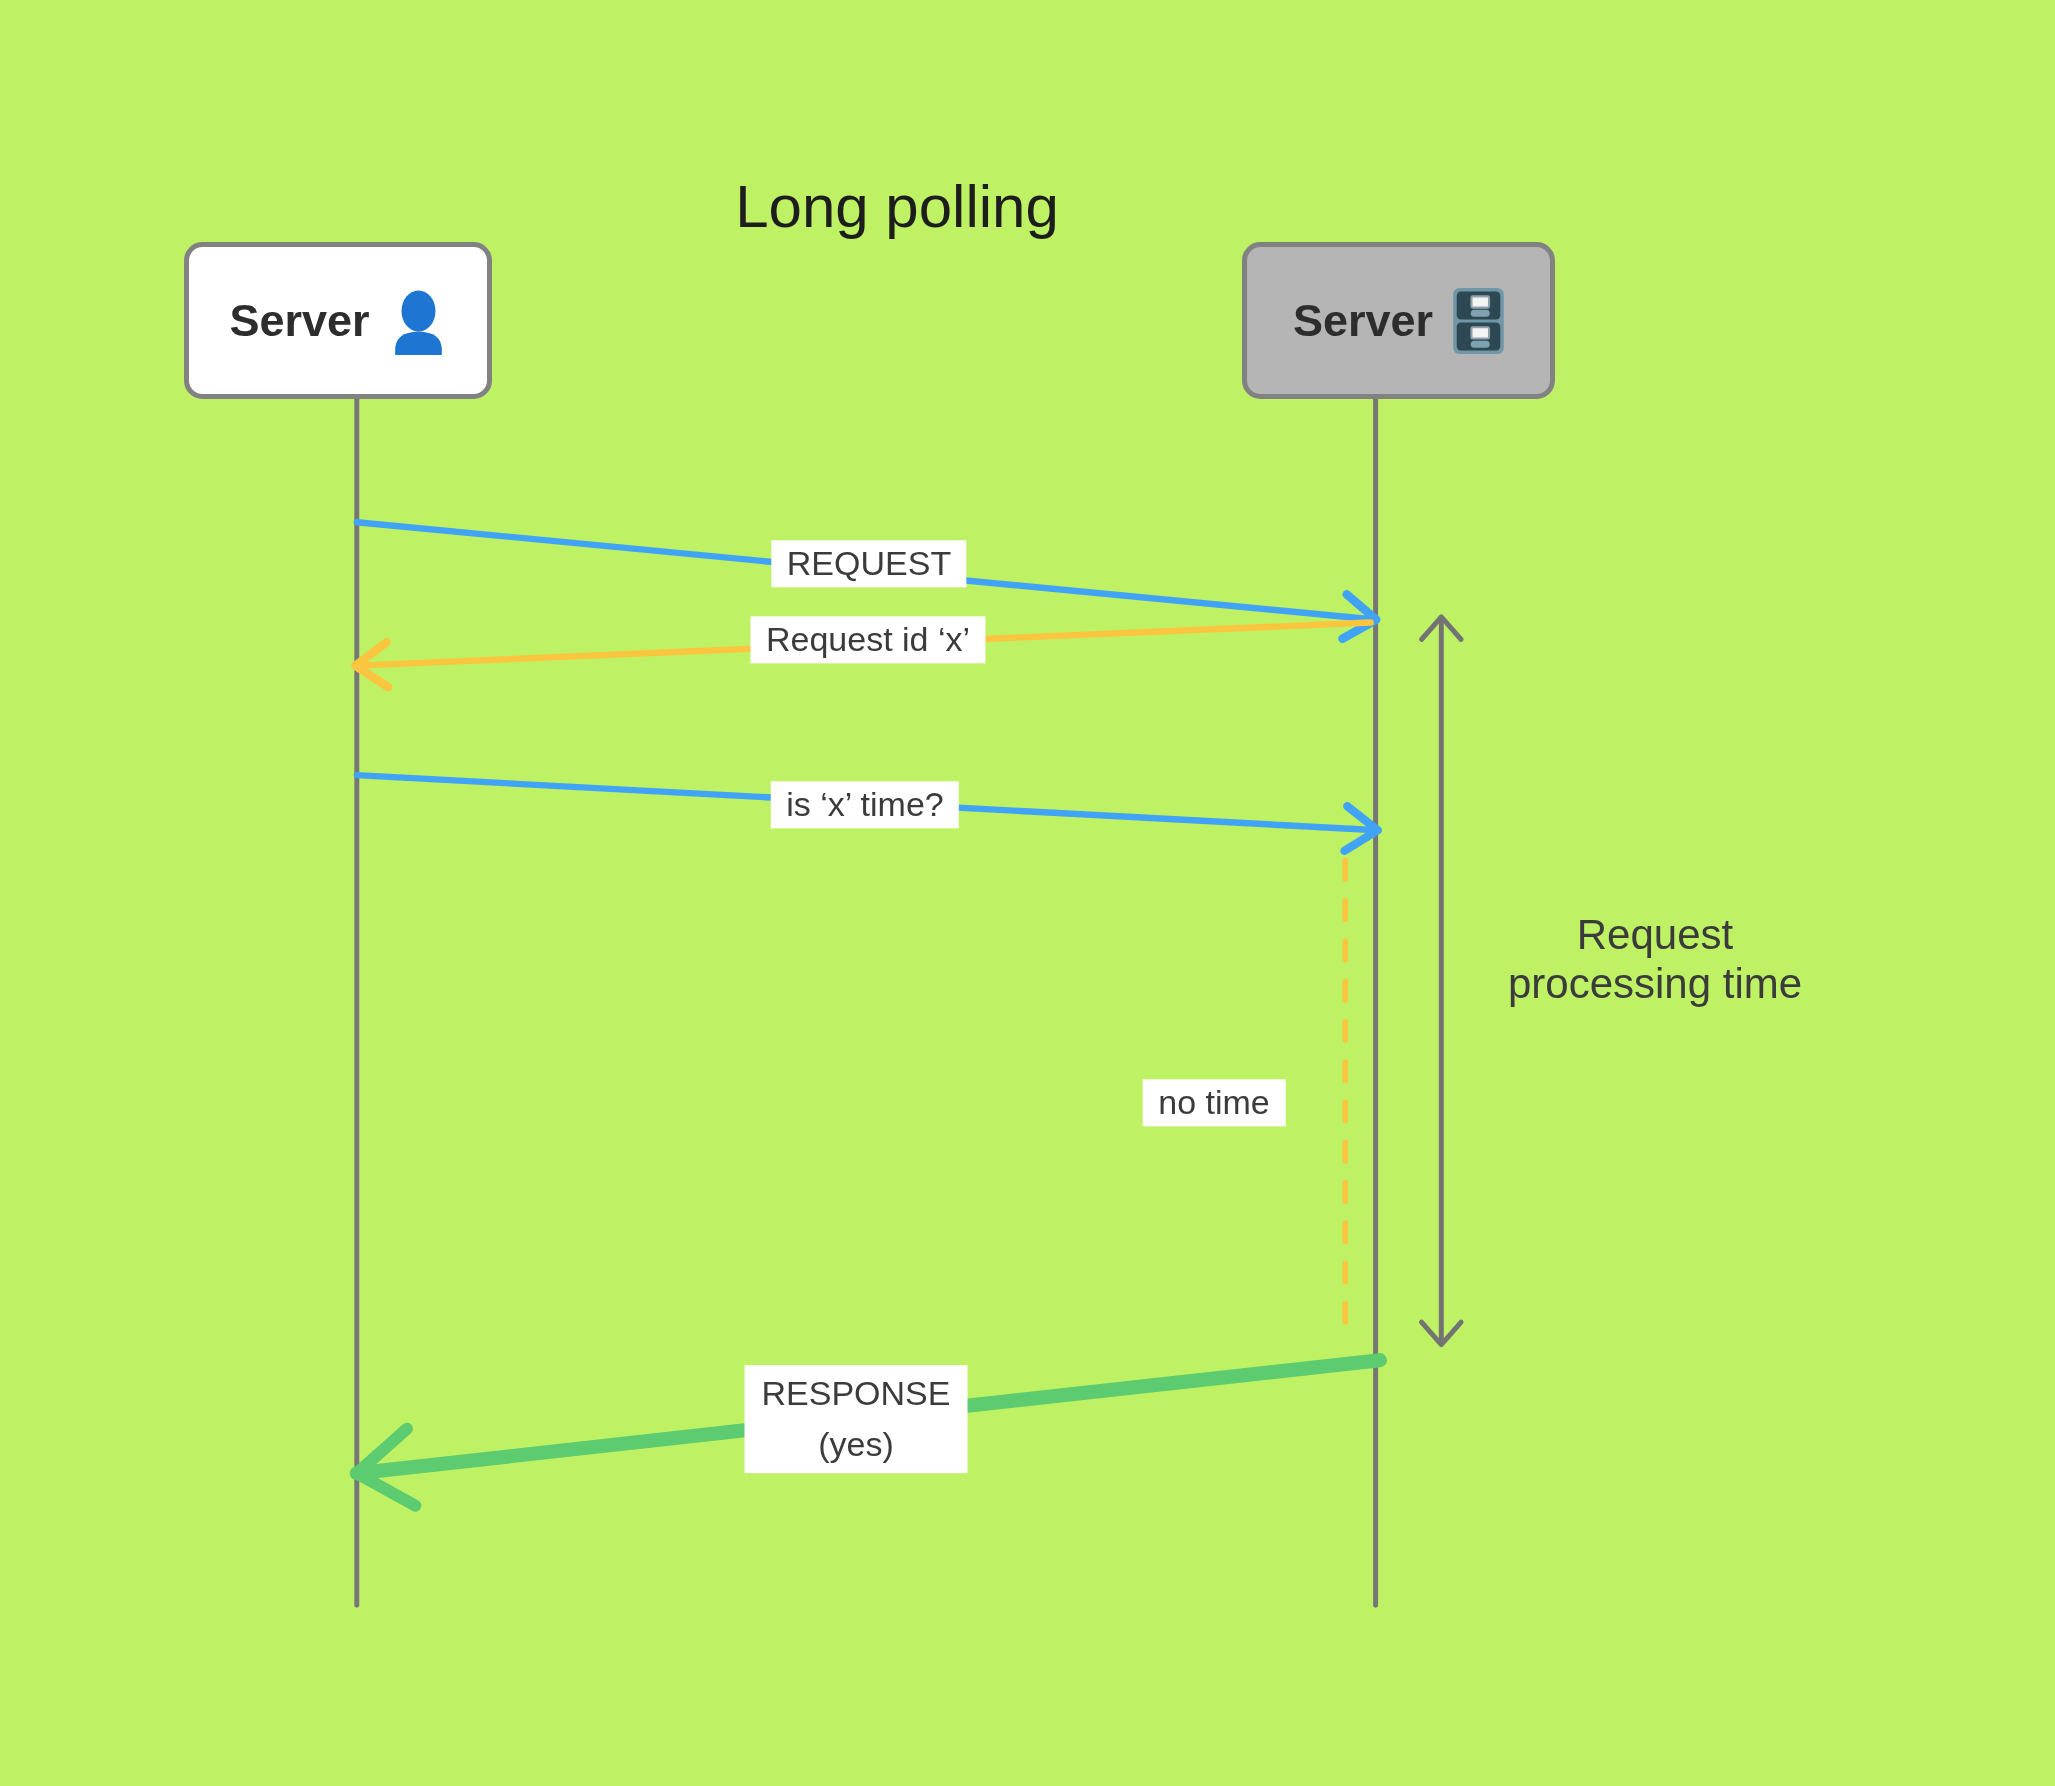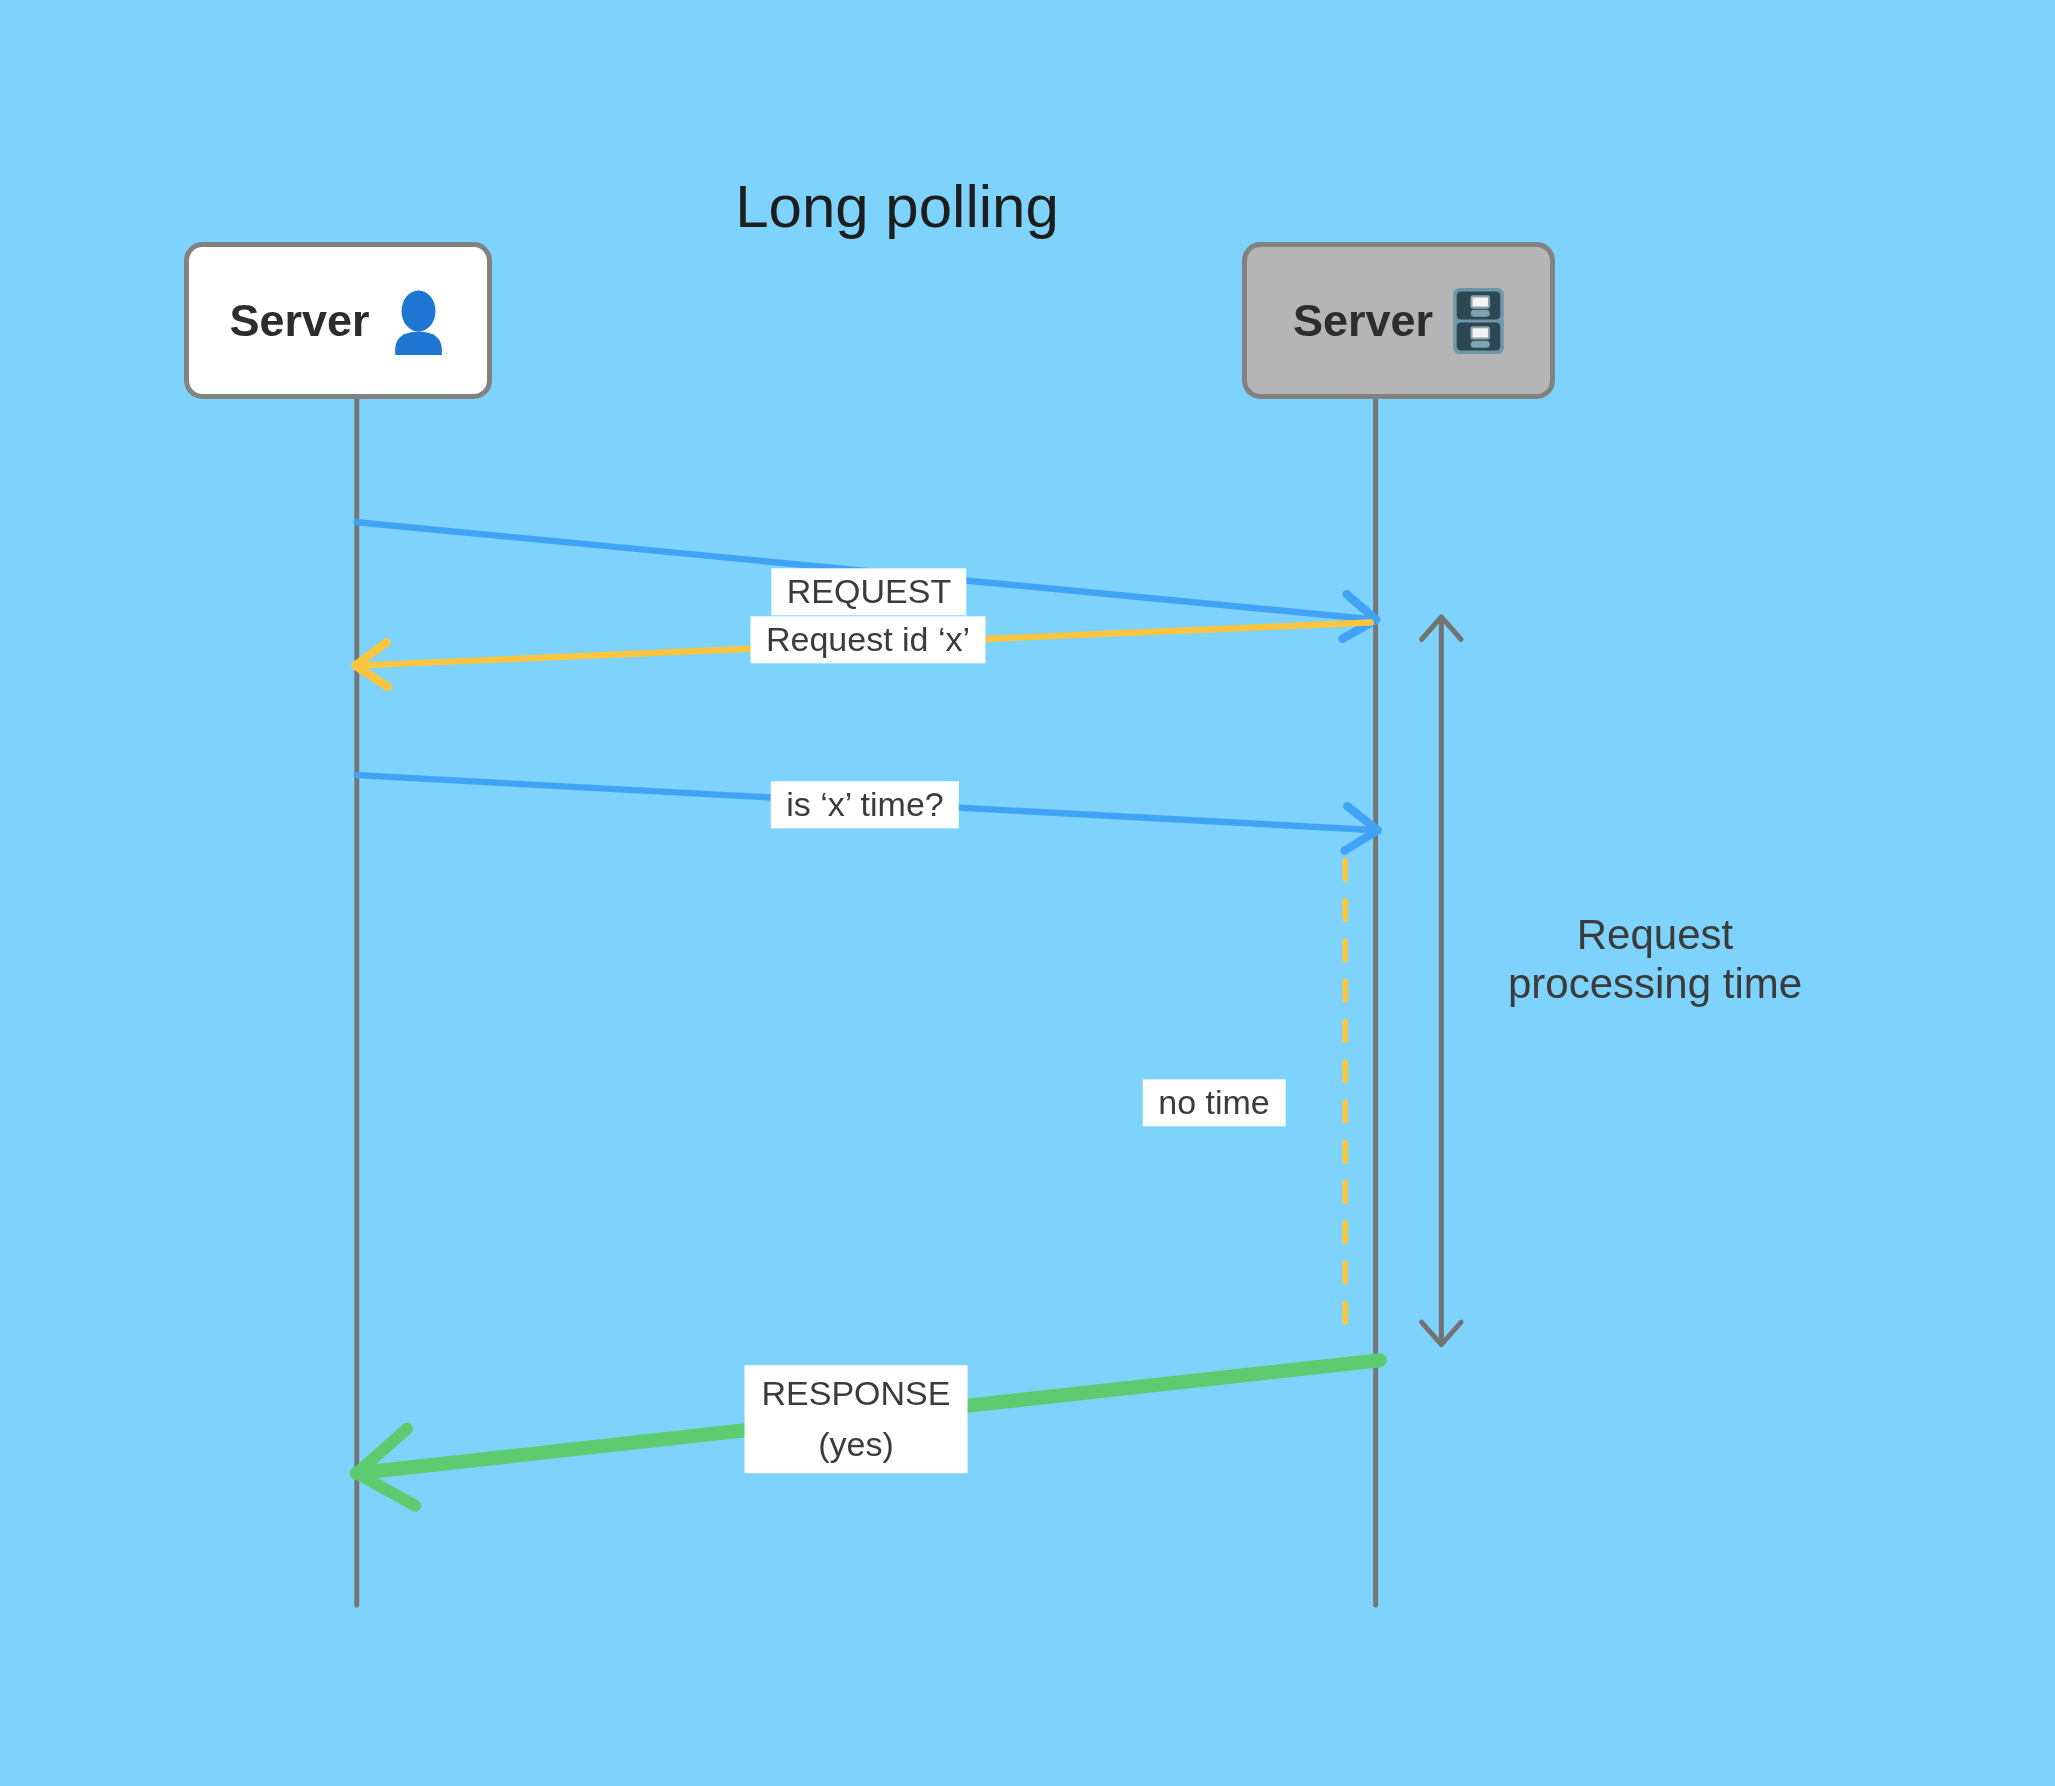--- a/index.html
+++ b/index.html
@@ -1,20 +1,20 @@
 <!DOCTYPE html>
 <html style="font-size:11.3px"><head>
 <meta charset="utf-8">
 <style>
   html, body { margin: 0; padding: 0; background: #ffffff; }
   #stage {
     position: relative;
     width: 2056px;
     height: 1787px;
-    background: #7dd3fc;
+    background: #bef264;
     font-family: "Liberation Sans", "DejaVu Sans", sans-serif;
     overflow: hidden;
   }
   #diagram-svg { position: absolute; left: 0; top: 0; }
 
   .title {
     position: absolute;
     left: 897px; top: 206px;
     transform: translate(-50%, -50%);
     font-size: 60px;
@@ -43,21 +43,21 @@
 
   .msg-label {
     position: absolute;
     transform: translate(-50%, -50%);
     background: #ffffff;
     padding: 4.2px 15.5px;
     font-size: 34px;
     color: #3b3b3b;
     white-space: nowrap;
   }
-  #label-request     { left: 869px; top: 592px; }
+  #label-request     { left: 869px; top: 564px; }
   #label-request-id  { left: 868px; top: 640px; }
   #label-is-ready    { left: 865px; top: 805px; }
   #label-no-reply    { left: 1214px; top: 1103px; }
   #label-response {
     left: 856px; top: 1419px;
     text-align: center;
     line-height: 51px;
     padding: 2.8px 17px;
   }
   #label-processing {

